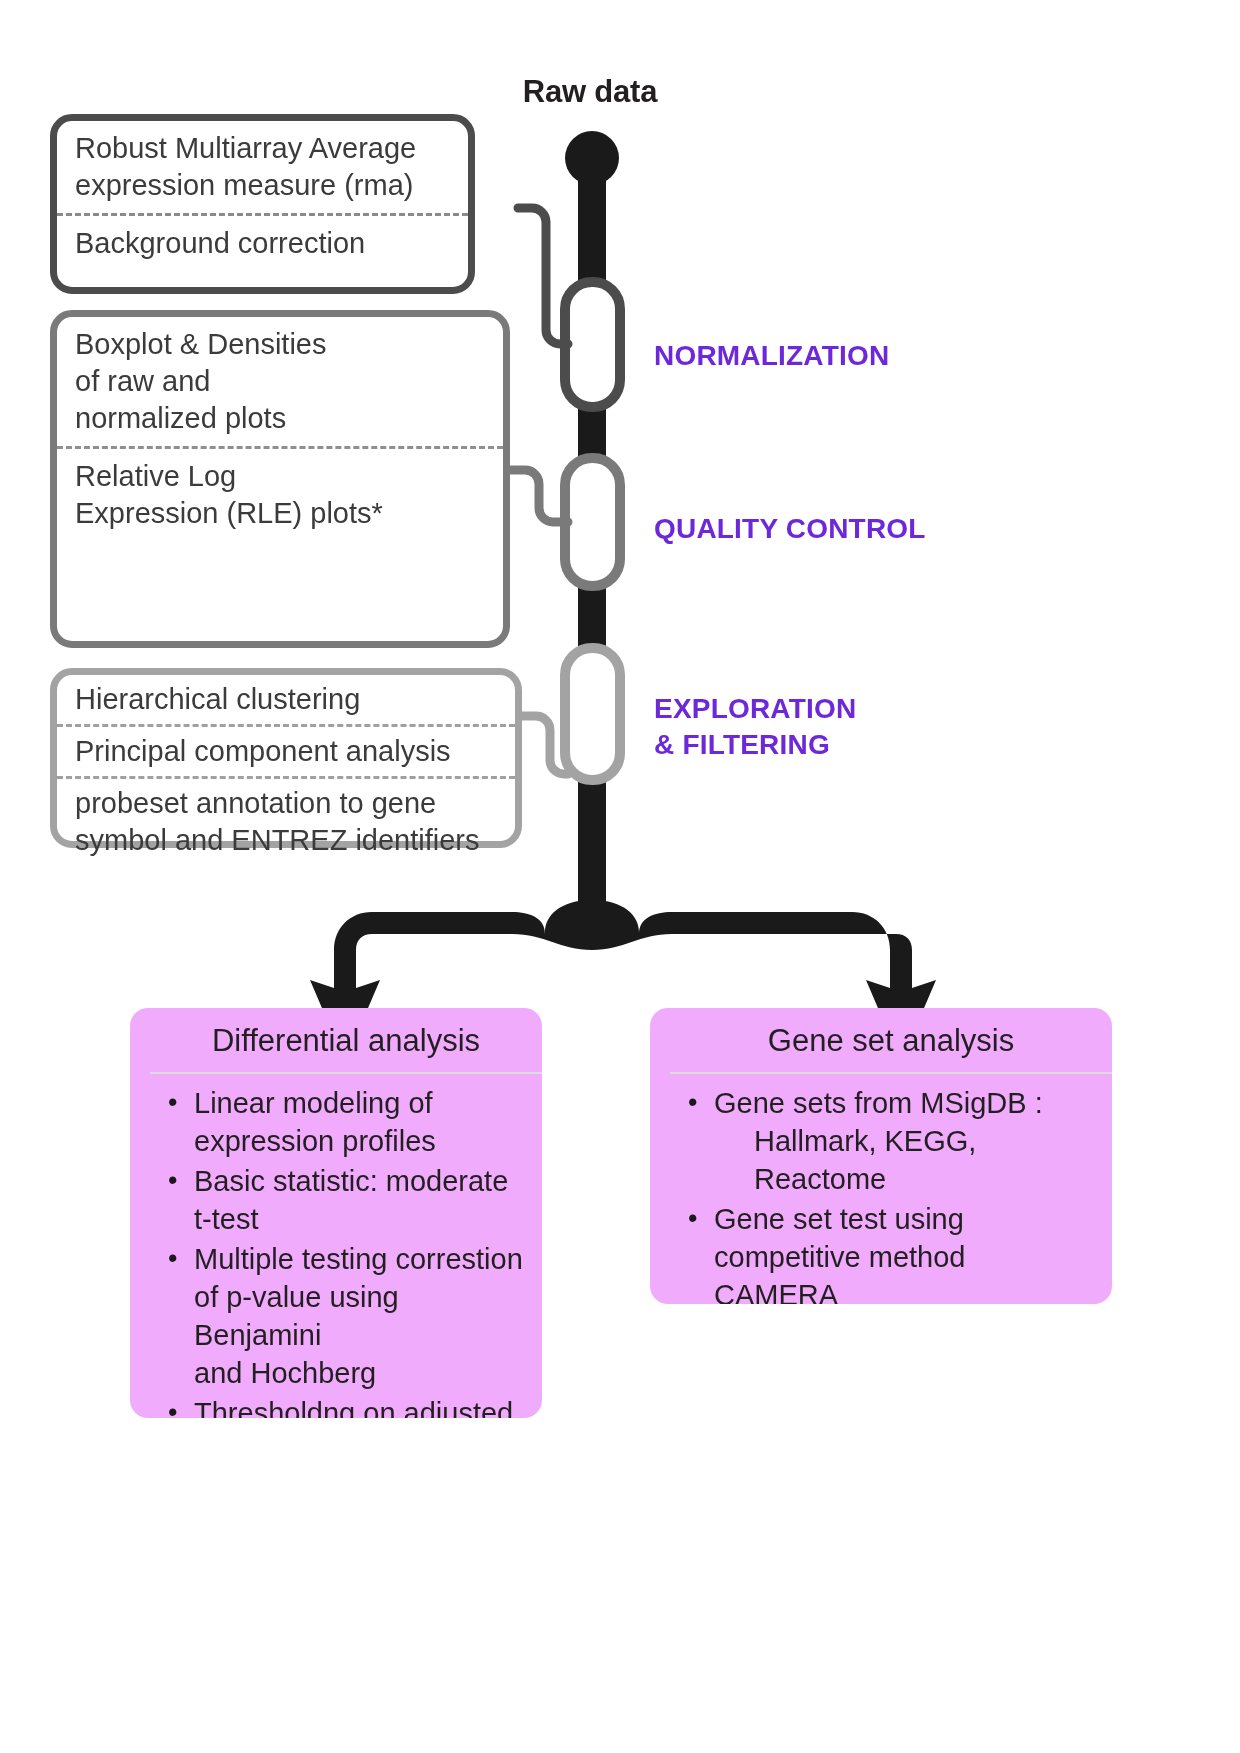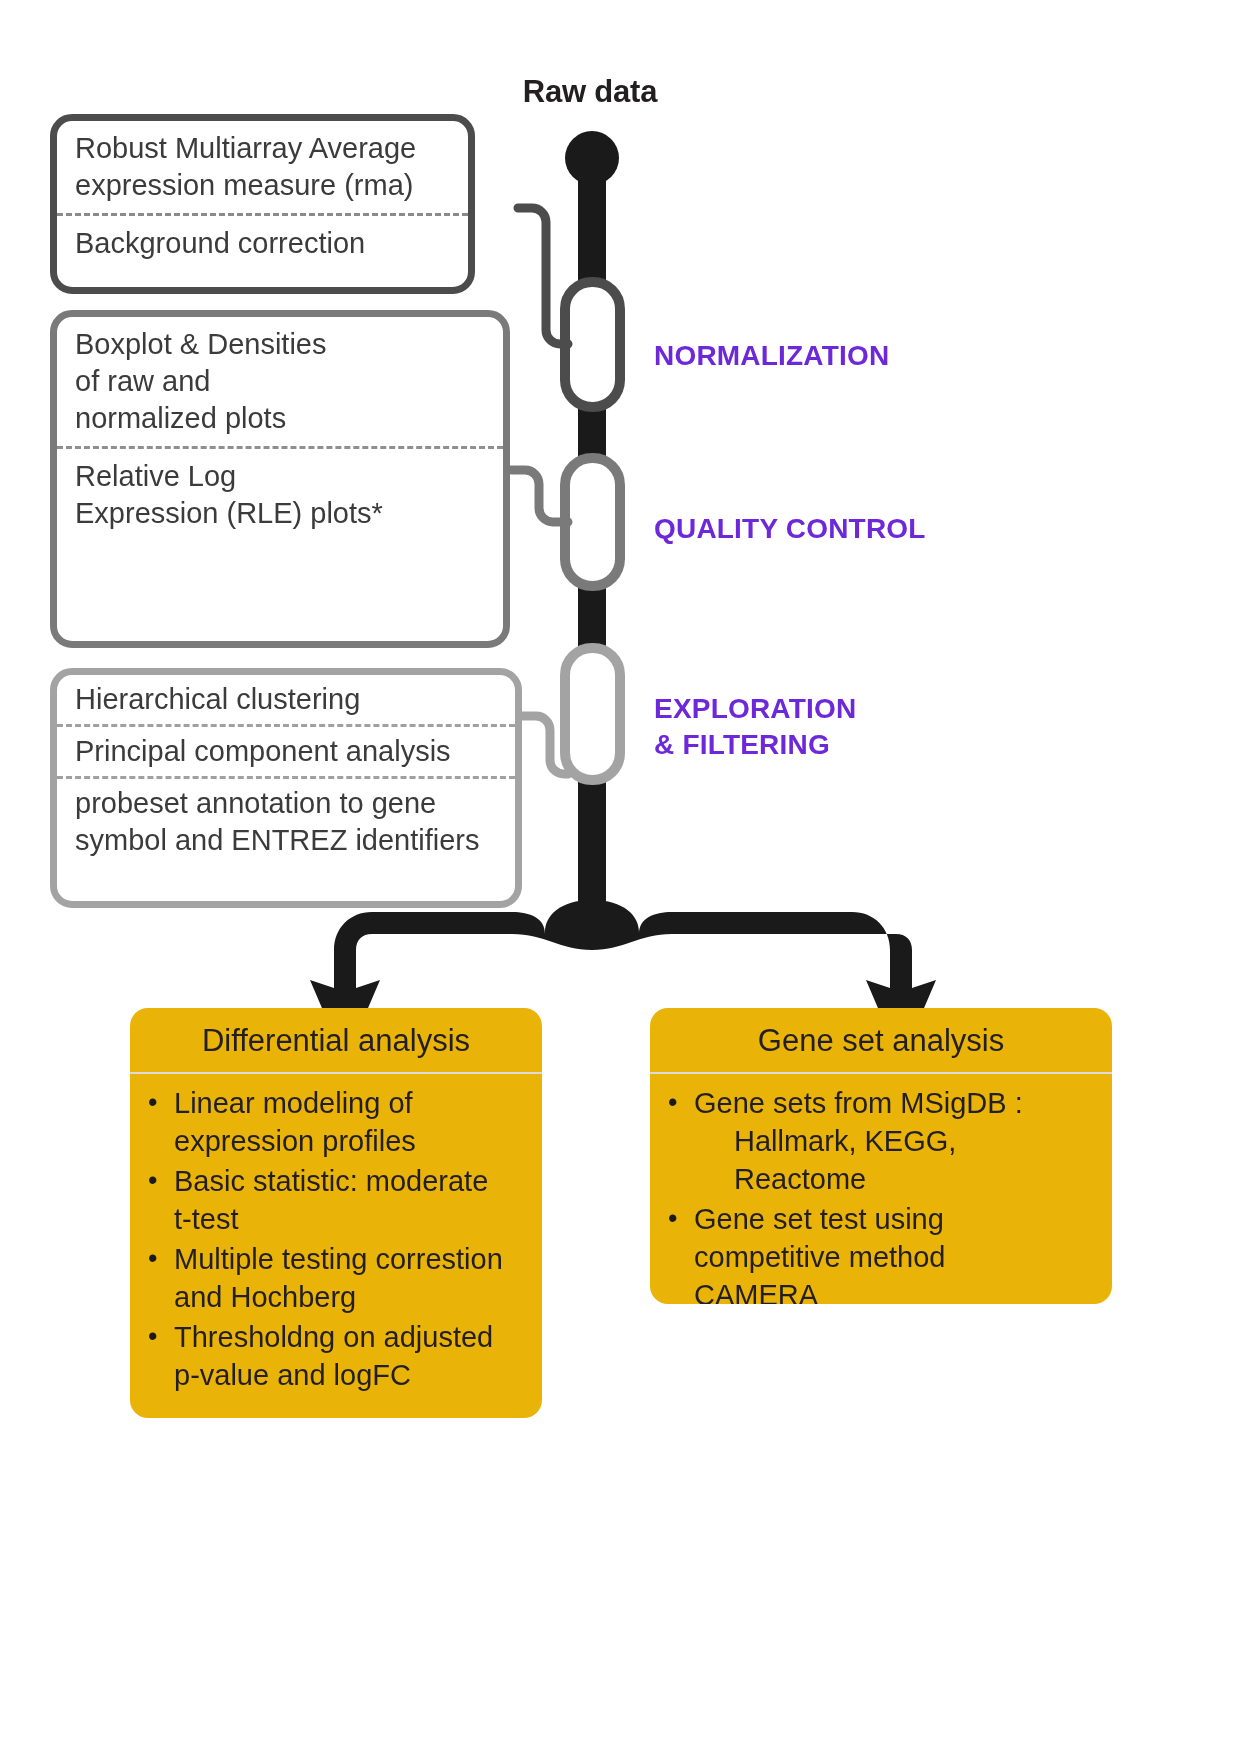--- a/index.html
+++ b/index.html
@@ -31,39 +31,39 @@
   #card-norm{
     left:50px;top:114px;width:425px;height:180px;
     border:7px solid #4c4c4c;border-radius:22px;
   }
   #card-qc{
     left:50px;top:310px;width:460px;height:338px;
     border:7px solid #7a7a7a;border-radius:22px;
   }
   #card-qc .stage-row + .stage-row{border-top:3px dashed #8f8f8f;}
   #card-expl{
-    left:50px;top:668px;width:472px;height:240px;
+    left:50px;top:668px;width:472px;height:180px;
     border:7px solid #a3a3a3;border-radius:22px;
   }
   #card-expl .stage-row + .stage-row{border-top:3px dashed #a0a0a0;}
   #card-expl .stage-row{padding-top:6px;padding-bottom:6px;}
 
   
   .stage-label{
     position:absolute;font-size:28px;font-weight:bold;line-height:36px;
     letter-spacing:0.2px;color:#6d28d9;
   }
   #lbl-norm{left:654px;top:338px;}
   #lbl-qc{left:654px;top:511px;}
   #lbl-expl{left:654px;top:691px;}
 
   
   .analysis-box{
     position:absolute;box-sizing:border-box;
-    background:#eab308;border-radius:18px;overflow:hidden;
+    background:#f0abfc;border-radius:18px;overflow:hidden;padding-left:20px;
   }
   .analysis-title{
     text-align:center;font-size:31px;line-height:42px;color:#231f20;
     padding:12px 10px 10px 10px;border-bottom:2px solid #dcdcdc;
   }
   .analysis-list{margin:0;padding:10px 14px 18px 14px;list-style:none;}
   .analysis-list li{
     position:relative;font-size:29px;line-height:38px;color:#231f20;
     padding-left:30px;margin-bottom:2px;
   }
@@ -198,20 +198,21 @@
       <li>
         <span>Linear modeling of</span>
         <span class="cont">expression profiles</span>
       </li>
       <li>
         <span>Basic statistic: moderate</span>
         <span class="cont">t-test</span>
       </li>
       <li>
         <span>Multiple testing correstion</span>
+        <span class="cont">of p-value using Benjamini</span>
         <span class="cont">and Hochberg</span>
       </li>
       <li>
         <span>Thresholdng on adjusted</span>
         <span class="cont">p-value and logFC</span>
       </li>
     </ul>
   </div>
 
   <div class="analysis-box" id="box-gsa">

